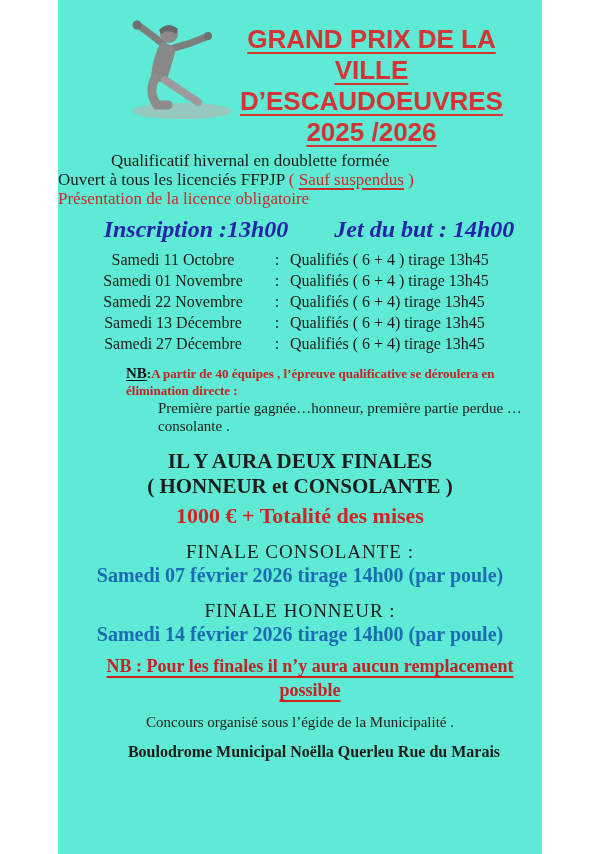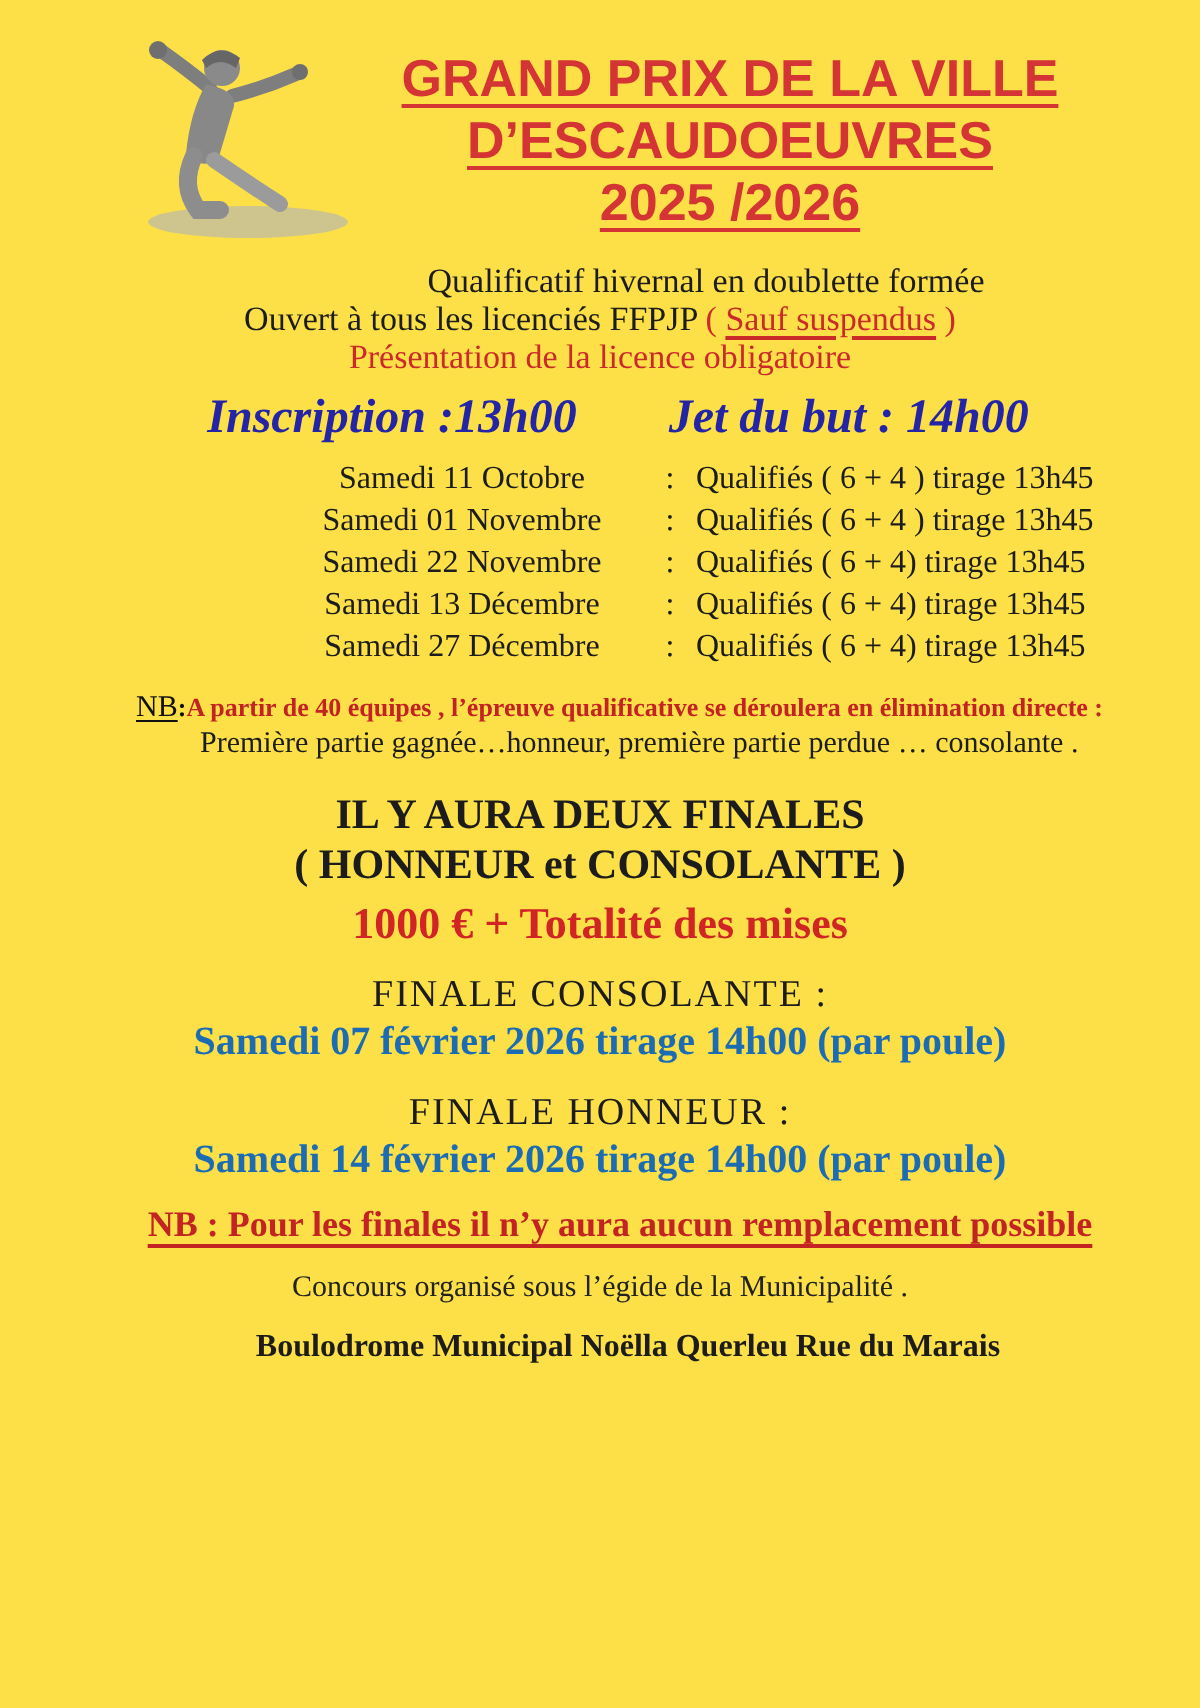--- a/index.html
+++ b/index.html
@@ -1,49 +1,49 @@
 <!DOCTYPE html>
 <html><head>
 <meta charset="utf-8">
 <style>
   html,body { margin:0; padding:0; background:#ffffff; }
   .page {
-    position:relative; width:600px; height:854px; margin:0 auto;
-    background:#fde047; overflow:hidden;
+    position:relative; width:484px; height:854px; margin:0 auto;
+    background:#5eead4; overflow:hidden;
     font-family:"Liberation Serif", serif; color:#1c1c1c;
   }
   
   .header { display:flex; padding:18px 52px 0 50px; align-items:flex-start; }
   .player-figure { width:132px; height:110px; flex:0 0 auto; }
   .title-block {
     flex:1; text-align:center; padding-top:6px;
     font-family:"Liberation Sans", sans-serif; font-weight:bold;
     font-size:26px; line-height:31px; color:#d43434;
   }
   .title-line { text-decoration:underline; text-decoration-thickness:2px; text-underline-offset:4px; }
   
-  .intro { text-align:center; font-size:17px; line-height:19px; margin-top:3px; }
+  .intro { text-align:left; font-size:17px; line-height:19px; margin-top:3px; }
   .intro-line1 { transform:translateX(53px); }
   .red { color:#cb2a2a; }
   .red-underline { color:#cb2a2a; text-decoration:underline; text-decoration-thickness:1.5px; text-underline-offset:3px; }
   
   .times {
     display:flex; justify-content:center; gap:46px; margin-top:7px;
     font-style:italic; font-weight:bold; font-size:24px; line-height:29px; color:#2424a6;padding-left:18px;
   }
   
   .schedule { margin-top:5px; }
   .sched-row { display:flex; justify-content:flex-end; font-size:16px; line-height:21px; }
   .sched-date { width:182px; text-align:center; }
   .sched-colon { width:26px; text-align:center; }
   .sched-details { width:252px; text-align:left; }
   
   .nb1 { margin-top:11px; padding-left:68px; }
   .nb1-line1 { font-size:13px; line-height:17px; }
-  .nb1-label { font-weight:normal; font-size:15px; text-decoration:underline; text-underline-offset:2px; color:#111; }
+  .nb1-label { font-weight:bold; font-size:15px; text-decoration:underline; text-underline-offset:2px; color:#111; }
   .nb1-colon { font-weight:bold; color:#111; }
   .nb1-red { color:#c32323; font-weight:bold; }
   .nb1-line2 { font-size:15px; line-height:18px; padding-left:32px; }
   
   .finales-heading { text-align:center; margin-top:14px; font-weight:bold; font-size:21px; line-height:25px; }
   
   .dotation-heading {
     text-align:center; margin-top:9px; font-weight:bold; font-size:24px; line-height:28px;
   }
   .dotation-heading span { text-decoration:underline; text-decoration-thickness:2px; text-underline-offset:4px; }

